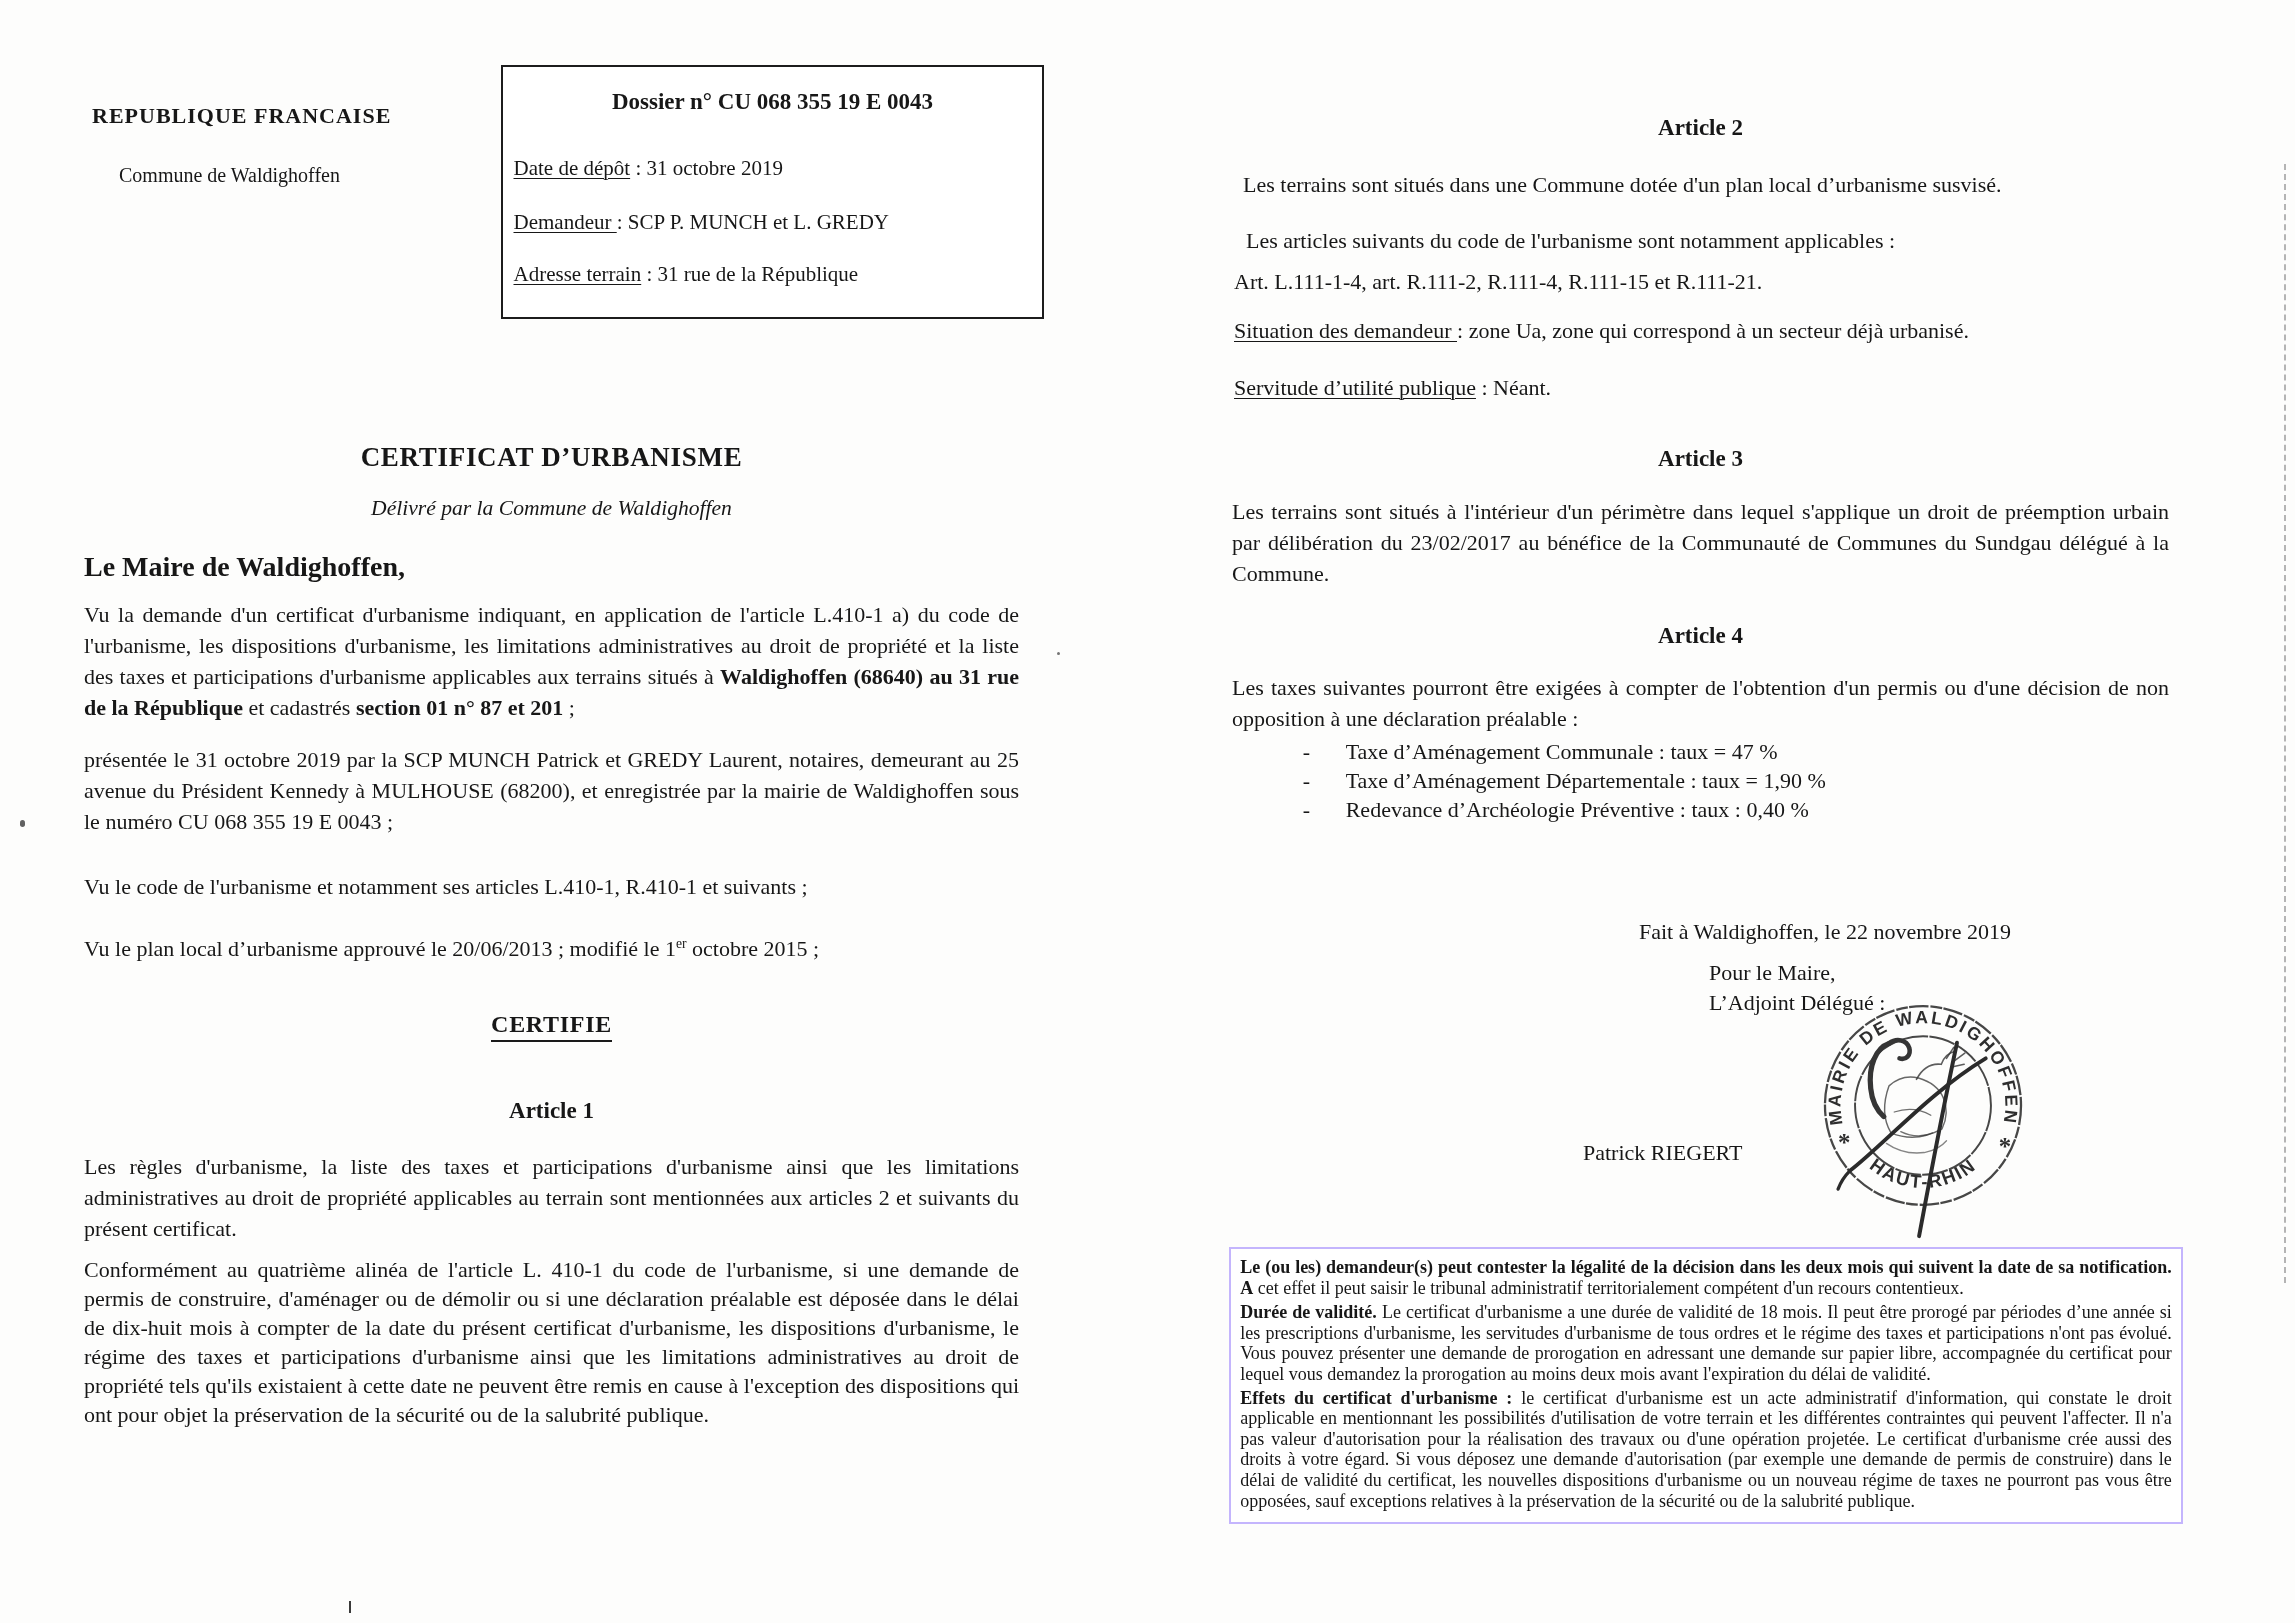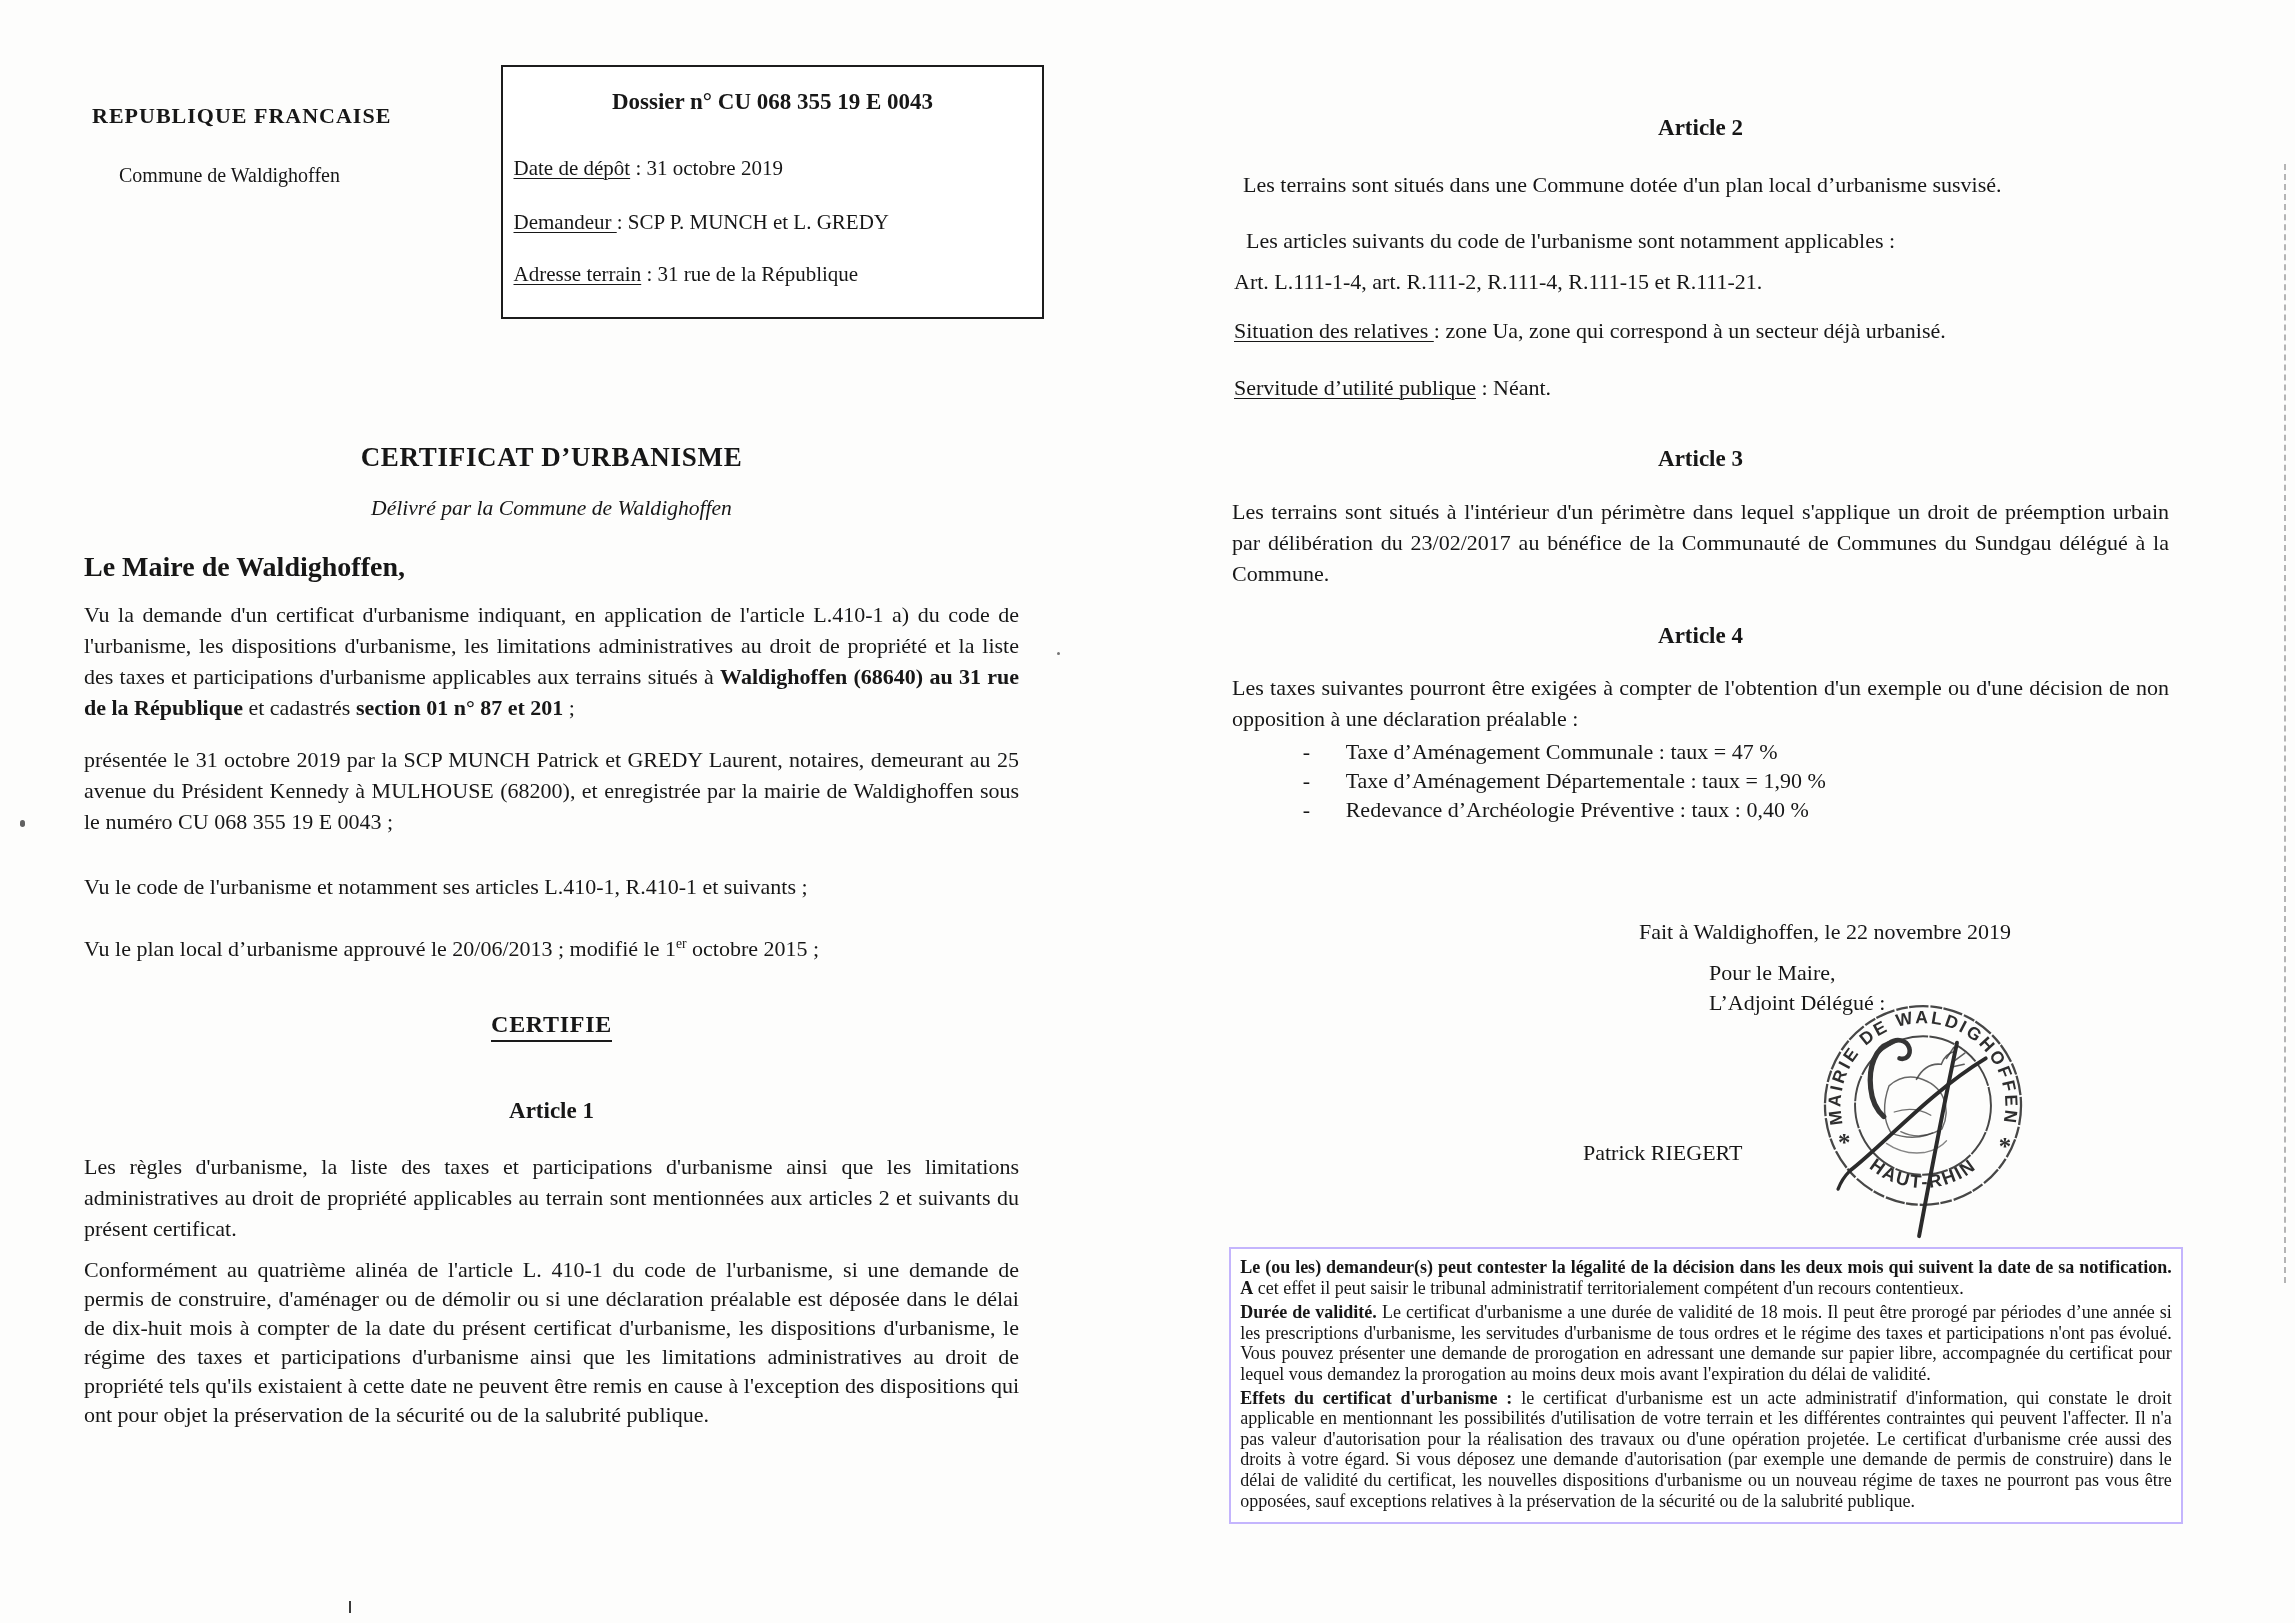--- a/index.html
+++ b/index.html
@@ -95,34 +95,34 @@
 
 <div class="abs col-right center heading" style="top:115px;">Article 2</div>
 
 <div class="abs body-text" style="left:1243px;width:929px;top:169px;">Les terrains sont situés dans une Commune dotée d'un plan local d’urbanisme susvisé.</div>
 
 <div class="abs body-text" style="left:1246px;width:929px;top:225px;">Les articles suivants du code de l'urbanisme sont notamment applicables :</div>
 
 <div class="abs body-text" style="left:1234px;width:929px;top:266px;">Art. L.111-1-4, art. R.111-2, R.111-4, R.111-15 et R.111-21.</div>
 
 <div class="abs body-text" style="left:1234px;width:935px;top:315px;">
-  <span class="u">Situation des relatives </span><span>: zone Ua, zone qui correspond à un secteur déjà urbanisé.</span>
+  <span class="u">Situation des demandeur </span><span>: zone Ua, zone qui correspond à un secteur déjà urbanisé.</span>
 </div>
 
 <div class="abs body-text" style="left:1234px;width:935px;top:372px;">
   <span class="u">Servitude d’utilité publique</span><span> : Néant.</span>
 </div>
 
 <div class="abs col-right center heading" style="top:446px;">Article 3</div>
 
 <div class="abs col-right just body-text" style="top:496px;">Les terrains sont situés à l'intérieur d'un périmètre dans lequel s'applique un droit de préemption urbain par délibération du 23/02/2017 au bénéfice de la Communauté de Communes du Sundgau délégué à la Commune.</div>
 
 <div class="abs col-right center heading" style="top:623px;">Article 4</div>
 
-<div class="abs col-right just body-text" style="top:672px;">Les taxes suivantes pourront être exigées à compter de l'obtention d'un exemple ou d'une décision de non opposition à une déclaration préalable :</div>
+<div class="abs col-right just body-text" style="top:672px;">Les taxes suivantes pourront être exigées à compter de l'obtention d'un permis ou d'une décision de non opposition à une déclaration préalable :</div>
 
 <div class="abs" style="left:1287px;width:877px;top:737px;">
   <div class="tax-item">
     <span class="dash">-</span>
     <span>Taxe d’Aménagement Communale : taux = 47 %</span>
   </div>
   <div class="tax-item">
     <span class="dash">-</span>
     <span>Taxe d’Aménagement Départementale : taux = 1,90 %</span>
   </div>

